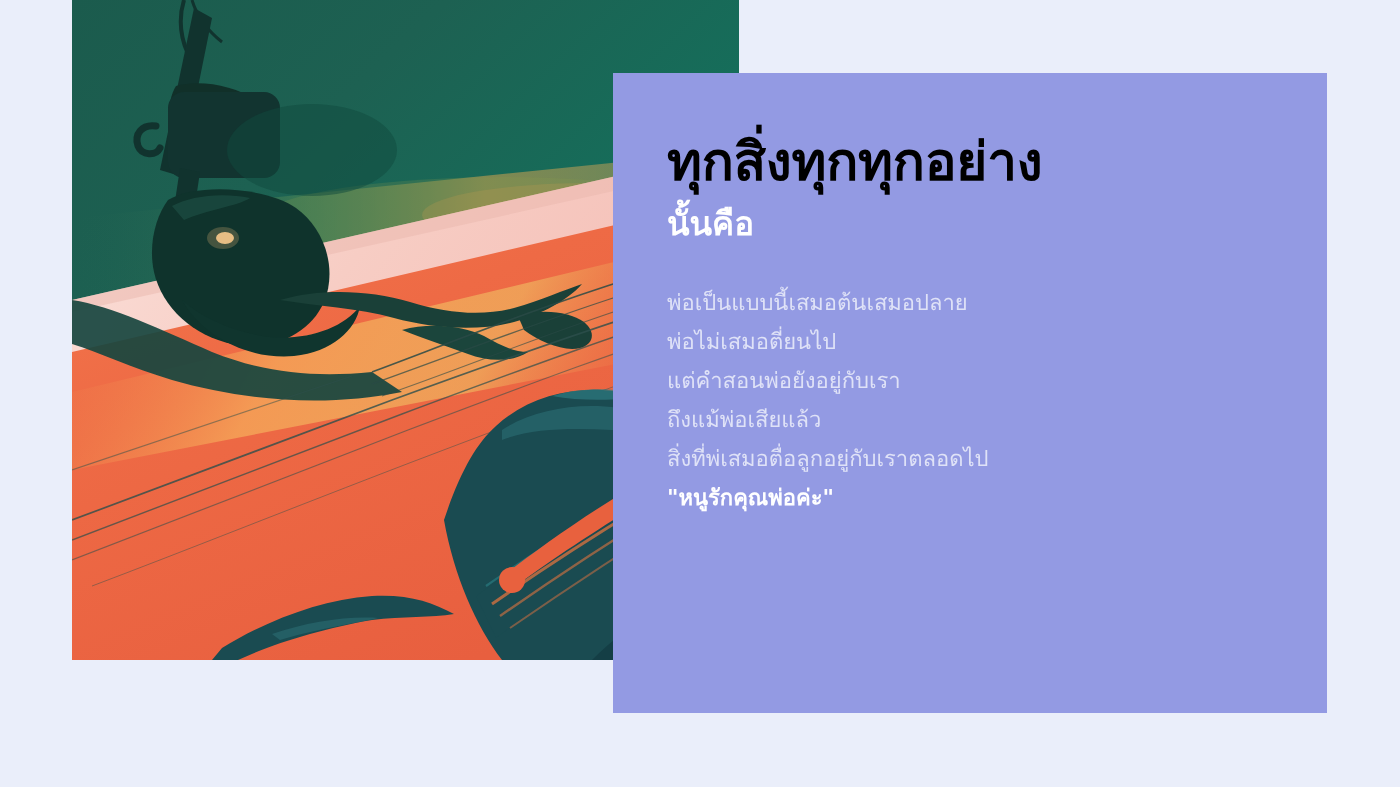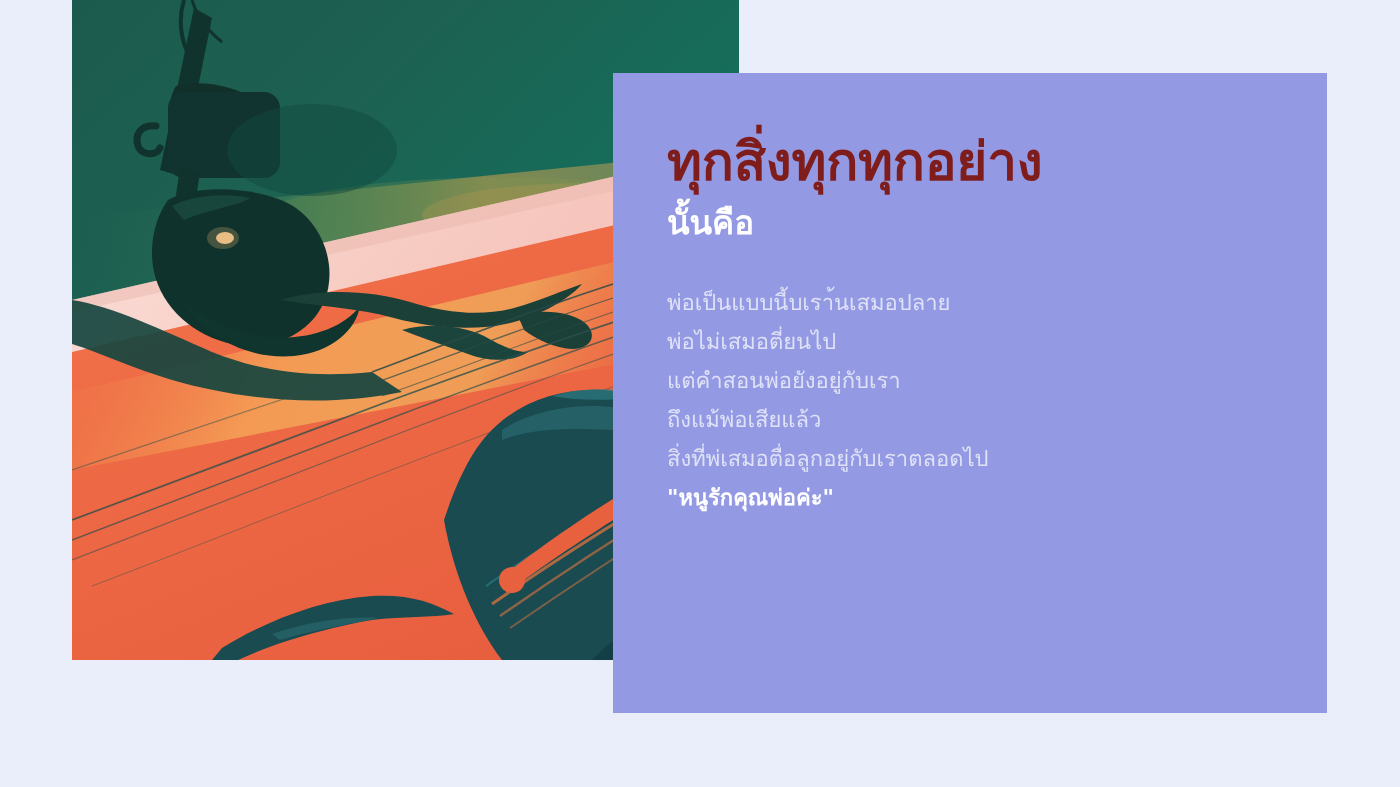--- a/index.html
+++ b/index.html
@@ -47,35 +47,34 @@
   .panel-inner {
     position: absolute;
     left: 54px;
     top: 58px;
     right: 30px;
   }
 
   .title {
     font-size: 53px;
     font-weight: bold;
-    color: #7f1d1d;
+    color: #000000;
     line-height: 1.18;
     letter-spacing: -0.2px;
     margin: 0;
     white-space: nowrap;
   }
 
   .subtitle {
     font-size: 33px;
     font-weight: bold;
     color: #ffffff;
     line-height: 1.2;
     margin: 10px 0 0 0;
     white-space: nowrap;
-    font-family: Liberation Serif, serif;
   }
 
   .body-block {
     margin-top: 40px;
   }
   .body-line {
     font-size: 22px;
     color: #dfe2f7;
     line-height: 39px;
     white-space: nowrap;
@@ -220,21 +219,21 @@
   </div>
 
   <div class="panel">
     <div class="panel-inner">
 
       <h1 class="title">ทุกสิ่งทุกทุกอย่าง</h1>
 
       <h2 class="subtitle">นั้นคือ</h2>
 
       <div class="body-block">
-        <div class="body-line">พ่อเป็นแบบนี้บเรา้นเสมอปลาย</div>
+        <div class="body-line">พ่อเป็นแบบนี้เสมอต้นเสมอปลาย</div>
         <div class="body-line">พ่อไม่เสมอตี่ยนไป</div>
         <div class="body-line">แต่คำสอนพ่อยังอยู่กับเรา</div>
         <div class="body-line">ถึงแม้พ่อเสียแล้ว</div>
         <div class="body-line">สิ่งที่พ่เสมอตื่อลูกอยู่กับเราตลอดไป</div>
         <div class="body-line strong">"หนูรักคุณพ่อค่ะ"</div>
       </div>
 
     </div>
   </div>
 

